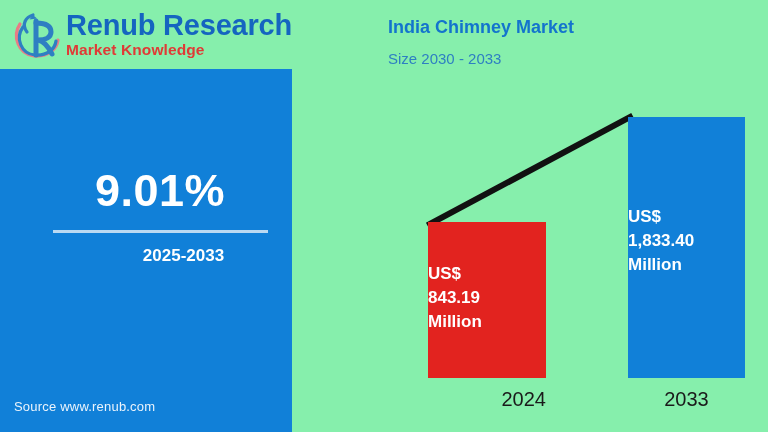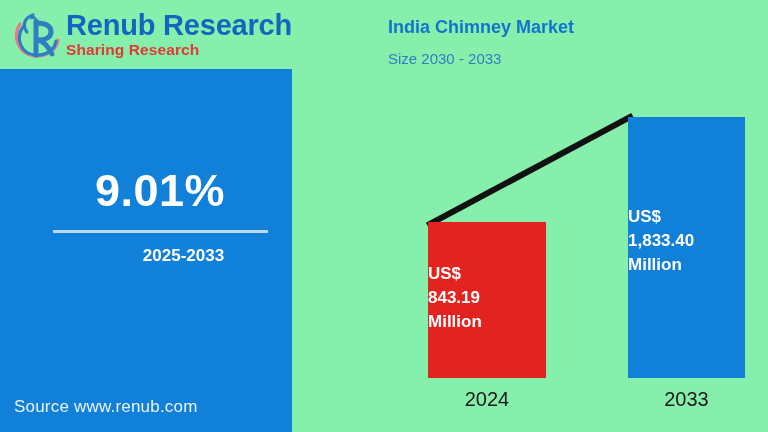--- a/index.html
+++ b/index.html
@@ -128,21 +128,21 @@
     line-height: 24px;
     color: #ffffff;
     margin-top: 4px;
     padding-left: 47px;
   }
   .source-text {
     position: absolute;
     left: 14px;
     bottom: 18px;
     font-family: "Liberation Sans", sans-serif;
-    font-size: 17px;
+    font-size: 13px;
     line-height: 14px;
     color: #EAF3FC;
     letter-spacing: 0.2px;
   }
 
   
   .chart-area {
     position: absolute;
     left: 330px;
     top: 69px;
@@ -193,42 +193,42 @@
   .axis-label {
     position: absolute;
     top: 317px;
     font-family: "Liberation Sans", sans-serif;
     font-weight: normal;
     font-size: 20px;
     line-height: 26px;
     color: #1A1A1A;
     text-align: center;
   }
-  .axis-2024 { left: 98px;  width: 118px; }
+  .axis-2024 { left: 98px;  width: 118px; text-align: right; }
   .axis-2033 { left: 298px; width: 117px; }
 </style>
 </head>
 <body>
 
 <div id="infographic">
 
   <div class="logo-block">
     <div class="logo-mark">
       <svg viewBox="0 0 56 52" width="56" height="52" xmlns="http://www.w3.org/2000/svg">
         <path d="M10 14 C2 26, 8 44, 24 46 C38 47, 47 39, 48 30" fill="none" stroke="#E87C86" stroke-width="3.2" stroke-linecap="round"></path>
         <path d="M13 17 C5 28, 11 44, 25 45 C37 46, 45 39, 46 31" fill="none" stroke="#2E7FC2" stroke-width="3.2" stroke-linecap="round"></path>
         <path d="M17 22 C11 14, 16 7, 23 5" fill="none" stroke="#2E7FC2" stroke-width="3.2" stroke-linecap="round"></path>
         <path d="M23 5 L19.5 9.5 L27 8.5 Z" fill="#2E7FC2"></path>
         <path d="M26 11 L26 45" fill="none" stroke="#2E7FC2" stroke-width="5" stroke-linecap="round"></path>
         <path d="M26 13 C37 13, 41 17, 41 22 C41 27, 36 30, 28 30 C34 31, 38 36, 42 44" fill="none" stroke="#2E7FC2" stroke-width="5" stroke-linecap="round" stroke-linejoin="round"></path>
       </svg>
     </div>
     <div class="logo-text">
       <div class="logo-title">Renub Research</div>
-      <div class="logo-sub">Sharing Research</div>
+      <div class="logo-sub">Market Knowledge</div>
     </div>
   </div>
 
   <div class="heading-block">
     <div class="heading-title">India Chimney Market</div>
     <div class="heading-sub">Size 2030 - 2033</div>
   </div>
 
   <div class="cagr-panel">
     <div class="cagr-inner">

